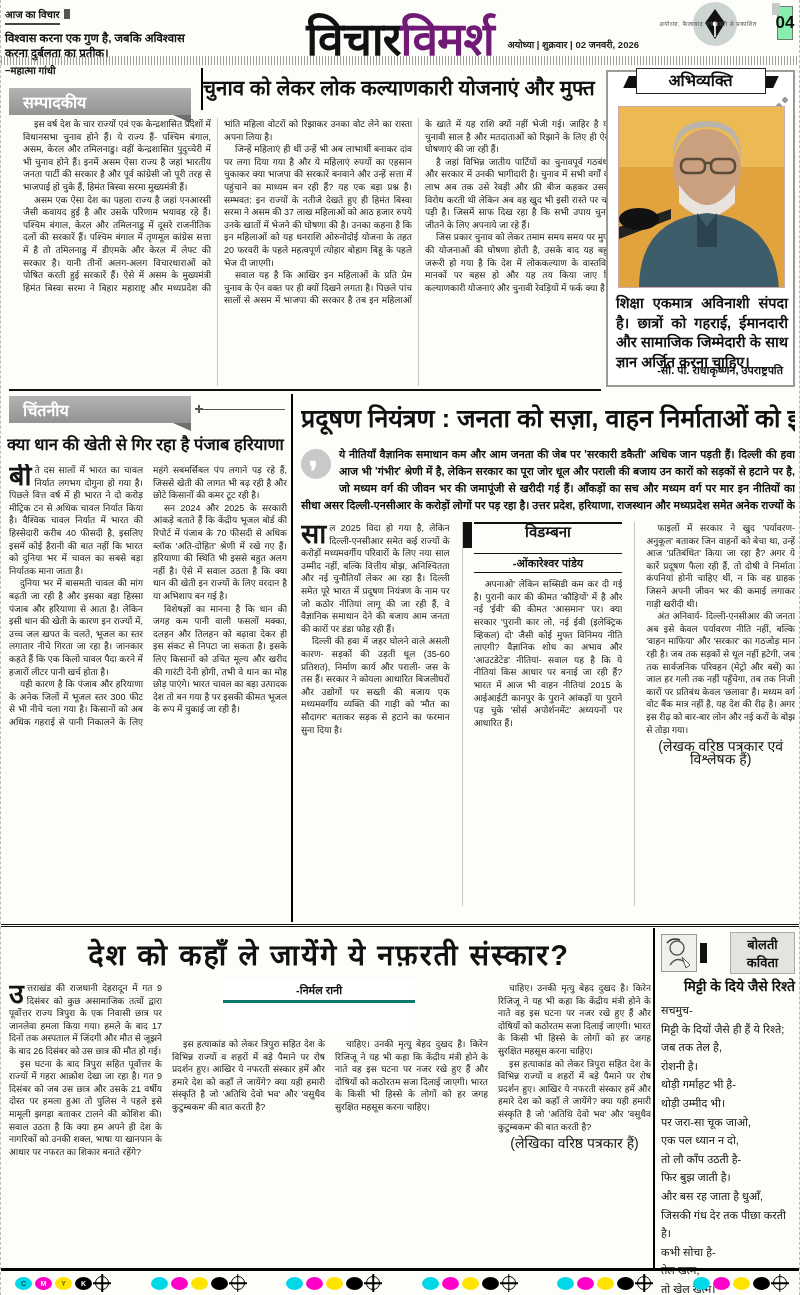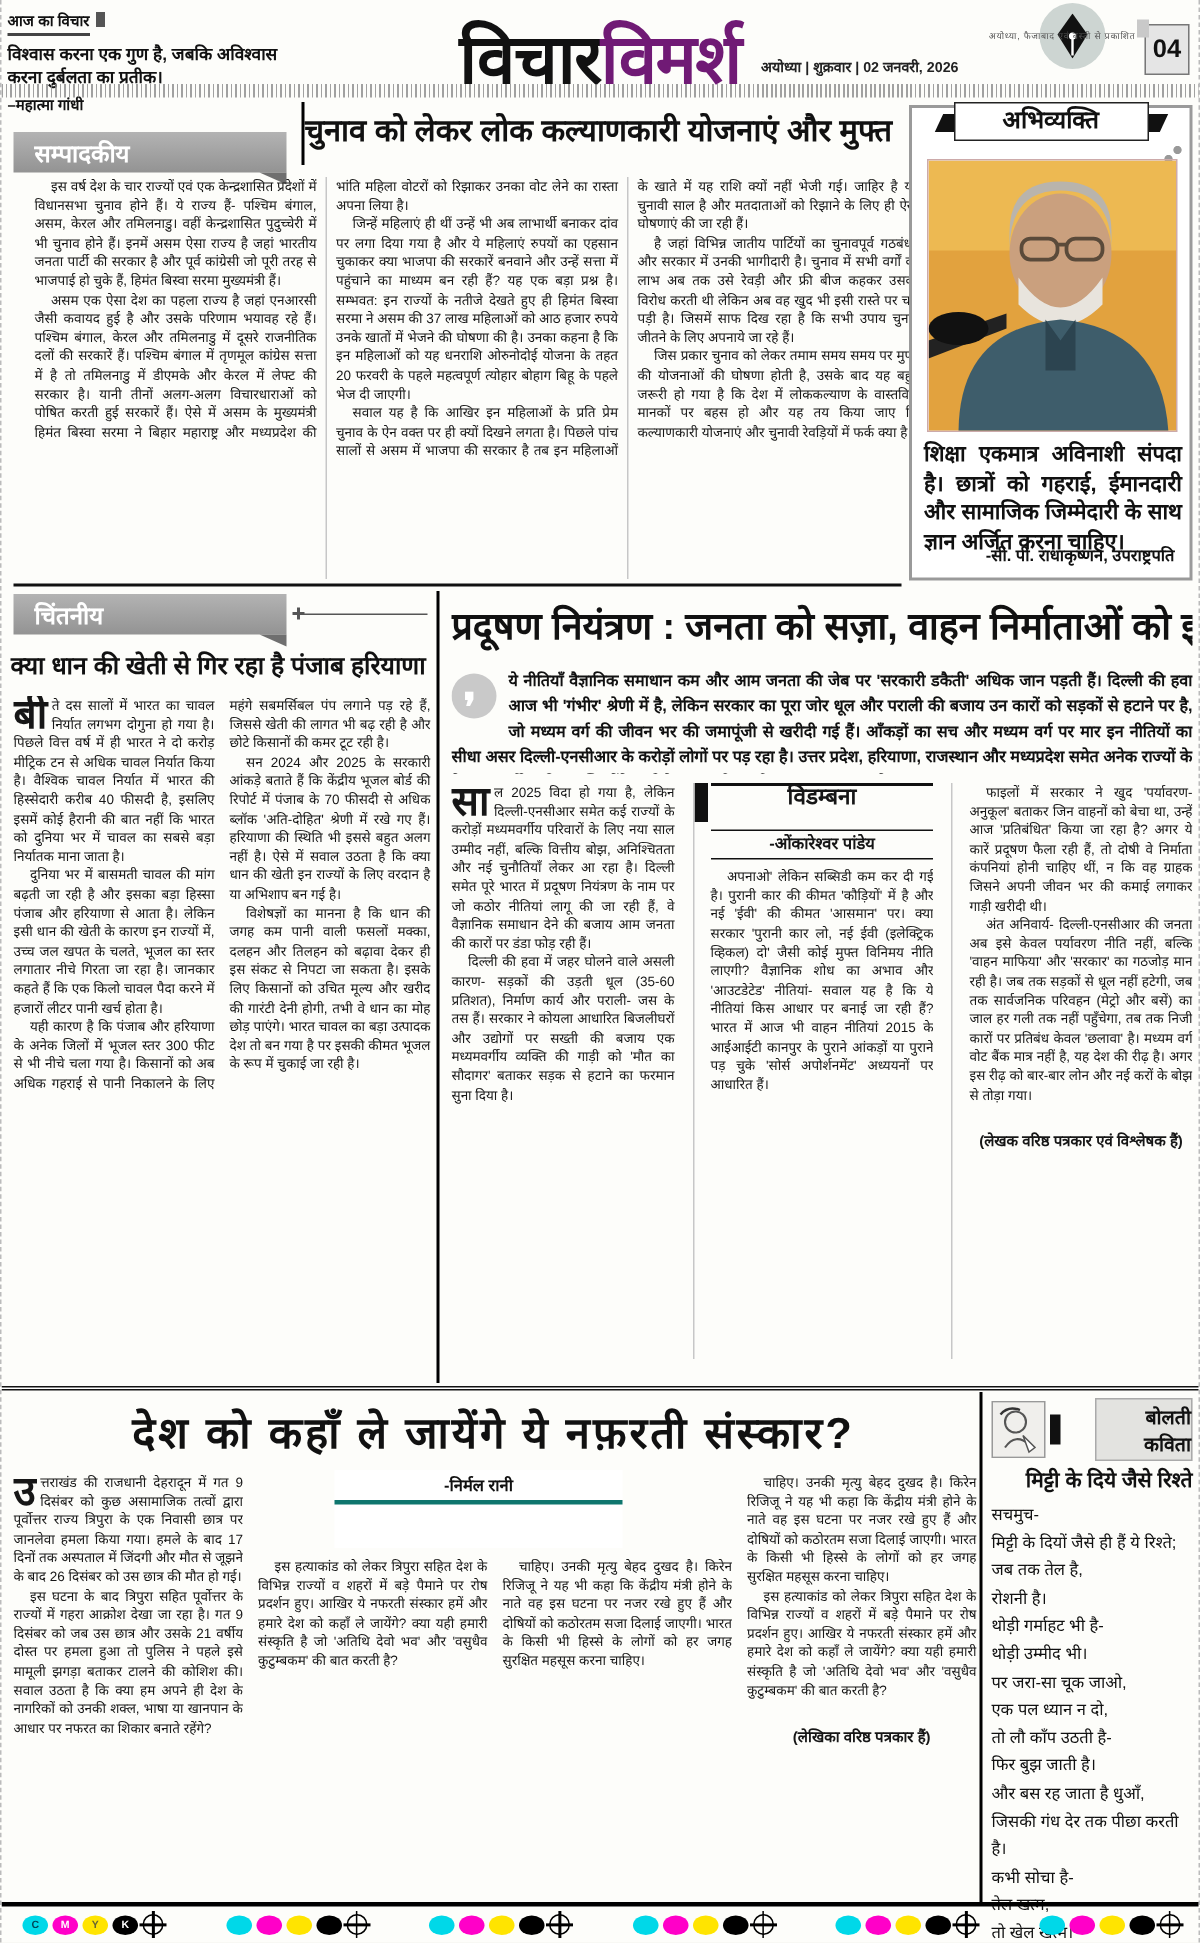--- a/index.html
+++ b/index.html
@@ -13,21 +13,21 @@
   .thought-pin { display:inline-block; width:6px; height:10px; background:#555; margin-left:4px; vertical-align:middle; }
   .thought-text { font-size:11.5px; font-weight:bold; line-height:15px; margin-top:6px; }
   .thought-author { font-size:10px; font-weight:bold; margin-top:2px; }
   .main-title { position:absolute; left:50%; top:6px; transform:translateX(-50%); font-size:46px; font-weight:bold; letter-spacing:-1px; white-space:nowrap; }
   .main-title .t2 { color:#701a75; }
   .dateline { position:absolute; right:160px; top:38px; font-size:9.5px; font-weight:bold; color:#222; white-space:nowrap; }
   .paper-logo { position:absolute; right:42px; top:20px; width:150px; text-align:right; }
   .paper-tagline { font-size:6px; color:#555; letter-spacing:0.5px; }
   .paper-name { font-size:37px; font-weight:bold; line-height:36px; letter-spacing:-1px; }
   .pen-circle { position:absolute; right:62px; top:2px; width:44px; height:44px; border-radius:50%; background:#cdd5d2; display:flex; align-items:center; justify-content:center; }
-  .page-box { position:absolute; right:6px; top:16px; width:30px; height:34px; border:1px solid #777; display:flex; align-items:center; justify-content:center; font-size:17px; font-weight:bold; background:#e5e5e5; }
+  .page-box { position:absolute; right:6px; top:6px; width:16px; height:34px; border:1px solid #777; display:flex; align-items:center; justify-content:center; font-size:17px; font-weight:bold; background:#86efac; }
   .page-box::before { content:""; position:absolute; left:-6px; top:-4px; width:8px; height:12px; background:#c9c9c9; }
   .hatch-band { position:absolute; left:0; top:56px; width:800px; height:9px;
     background:repeating-linear-gradient(90deg,#8a8a8a 0 1px,transparent 1px 3px); opacity:.8; }
 
   
   .sec-tab { position:absolute; height:27px; width:182px; background:linear-gradient(#b3b3b3,#939393);
     color:#fff; font-size:16px; font-weight:bold; padding:3px 0 0 14px; }
   .sec-tab::after { content:""; position:absolute; right:0; bottom:-8px; border-left:18px solid transparent; border-top:8px solid #6f6f6f; }
 
   
@@ -67,40 +67,40 @@
   .poll-intro { position:absolute; left:300px; top:446px; width:494px; height:70px; font-size:10.8px; font-weight:bold; line-height:17px; text-align:justify; overflow:hidden; }
   .quote-circle { float:left; width:30px; height:30px; border-radius:50%; background:#c9c9c9; margin:3px 8px 2px 0; position:relative; }
   .quote-circle::after { content:"❛"; position:absolute; left:8px; top:2px; font-size:26px; color:#fff; transform:rotate(180deg); }
   .poll-body { position:absolute; left:300px; top:522px; width:494px; height:384px; display:flex; gap:12px; overflow:hidden; }
   .poll-col { flex:1; overflow:hidden; border-left:1px solid #c7c7c7; padding-left:11px; }
   .poll-col:first-child { border-left:none; padding-left:0; }
   .byline-box { border-top:2px solid #111; border-bottom:1px solid #111; margin-bottom:5px; padding:2px 0 3px; position:relative; }
   .byline-box .blk { position:absolute; left:-11px; top:-2px; width:9px; height:26px; background:#111; }
   .byline-title { text-align:center; font-size:15px; font-weight:bold; border-bottom:1.5px solid #111; padding-bottom:14px; }
   .byline-author { text-align:center; font-size:11px; font-weight:bold; padding-top:3px; }
-  .credit { text-align:center; font-weight:bold; font-style:normal; font-size:10px; margin-top:20px; }
+  .credit { text-align:center; font-weight:normal; font-style:normal; font-size:14px; margin-top:4px; }
 
   
   .hline-bot { position:absolute; left:0; top:924px; width:800px; height:3px; border-top:1.5px solid #111; border-bottom:1px solid #111; background:#fff; }
   .bottom-headline { position:absolute; left:8px; top:934px; width:640px; font-size:29px; font-weight:600; text-align:center; letter-spacing:2px; white-space:nowrap; overflow:hidden; }
   .bottom-body { position:absolute; left:8px; top:982px; width:642px; height:284px; display:flex; gap:10px; overflow:hidden; }
   .bot-col { flex:1; overflow:hidden; }
   .naz-box { position:absolute; left:222px; top:980px; width:192px; height:52px; background:#fff; z-index:2; }
   .naz-title { border:1px solid #999; background:#efefed; text-align:center; font-size:14px; font-weight:bold; padding:2px 0; border-bottom:2px solid #111; position:relative; }
   .naz-title .blk { position:absolute; left:-12px; top:-1px; width:9px; height:24px; background:#111; }
   .naz-author { text-align:center; font-size:11px; font-weight:bold; border-bottom:3px solid #0f766e; padding:2px 0 3px; }
   .bot-spacer { height:56px; }
   .bot-vrule { position:absolute; left:652px; top:928px; width:2px; height:340px; background:#000; }
 
   
   .poem-box { position:absolute; left:660px; top:932px; width:134px; }
   .poem-header { display:flex; align-items:center; gap:3px; }
   .poet-icon { width:36px; height:38px; border:1px solid #999; background:#f4f4f2; flex:none; }
   .poem-blk { width:7px; height:20px; background:#111; flex:none; }
-  .poem-label { flex:1; background:#e3e3e0; border:1px solid #aaa; font-size:13px; font-weight:bold; text-align:right; padding:2px 0;margin-left:20px; }
+  .poem-label { flex:1; background:#e3e3e0; border:1px solid #aaa; font-size:13px; font-weight:bold; text-align:center; padding:2px 0;margin-left:20px; }
   .poem-title { font-size:14px; font-weight:bold; text-align:right; margin:2px 0 6px; }
   .poem-line { font-size:11px; line-height:18.6px; }
 
   
   .reg-line { position:absolute; left:0; top:1268px; width:800px; height:2.5px; background:#000; }
   .reg-strip { position:absolute; left:0; top:1276px; width:800px; display:flex; justify-content:space-between; padding:0 14px; }
   .reg-group { display:flex; align-items:center; gap:3px; }
   .reg-dot { width:17px; height:13px; border-radius:50%; font-size:7px; font-weight:bold; color:#fff; display:flex; align-items:center; justify-content:center; }
   .reg-circle { width:14px; height:14px; border:1.5px solid #000; border-radius:50%; position:relative; }
   .reg-circle::before { content:""; position:absolute; left:50%; top:-3px; width:1.5px; height:18px; background:#000; transform:translateX(-50%); }

